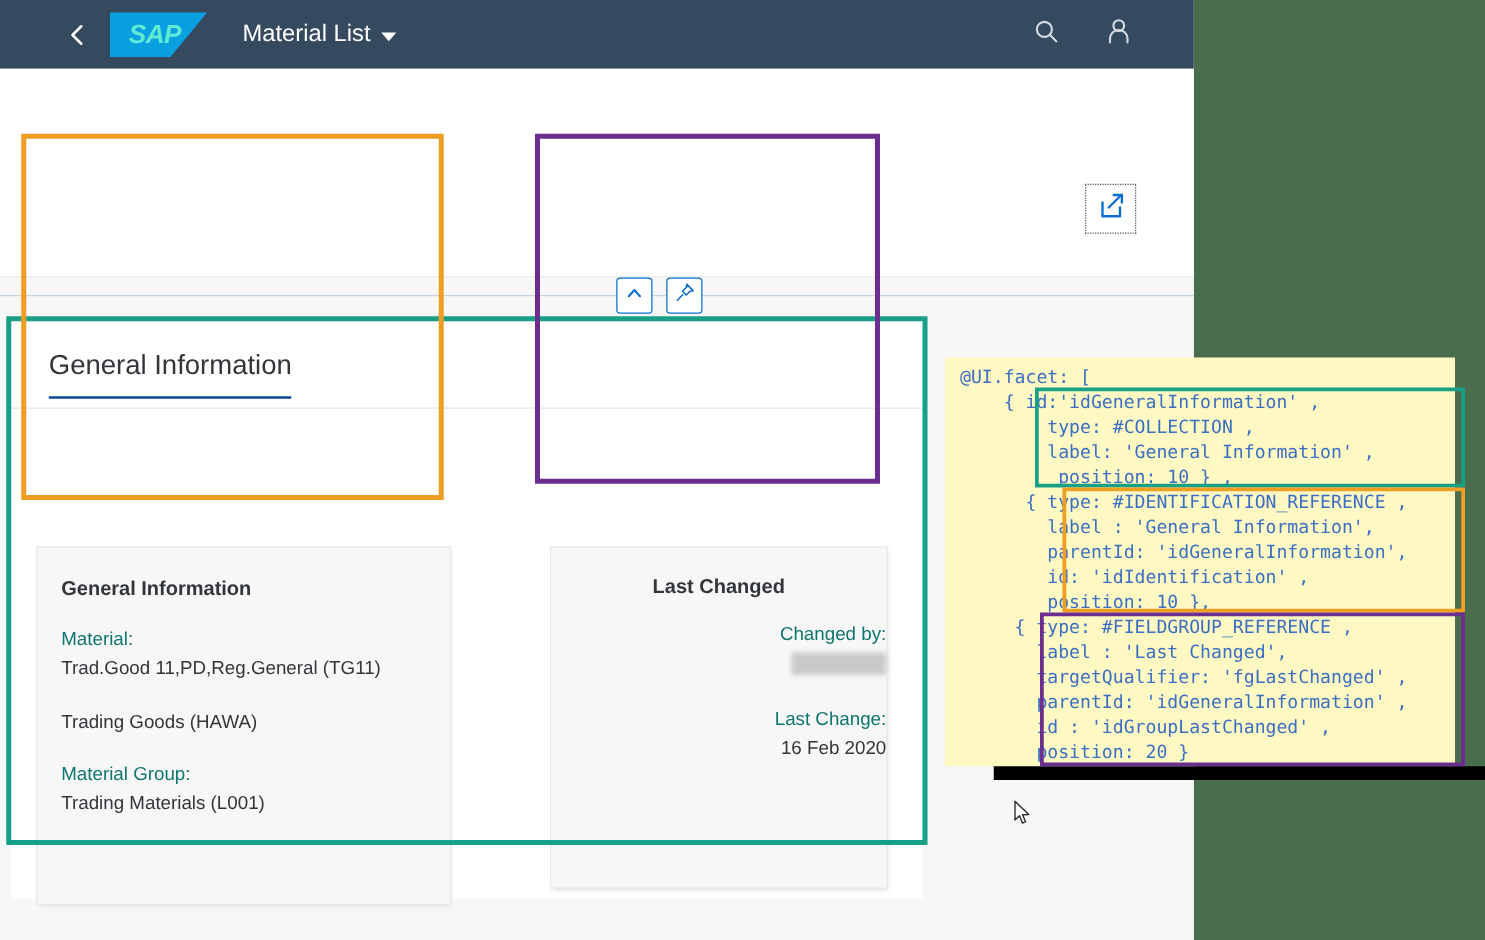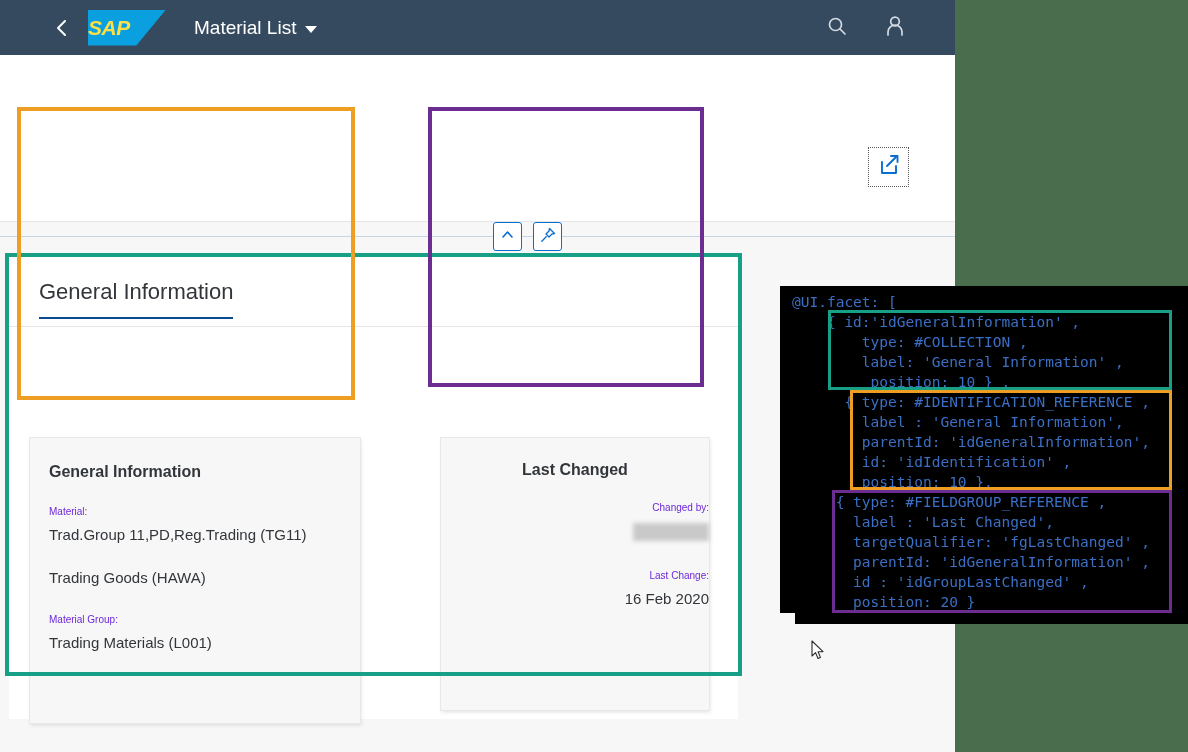--- a/index.html
+++ b/index.html
@@ -33,23 +33,23 @@
     position: relative; width: 78px; height: 36px; margin-left: 4px;
     display: flex; align-items: center;
   }
   .sap-logo .shape {
     position: absolute; left: 0; top: 0; width: 78px; height: 36px;
     background: #0aa0e0;
     clip-path: polygon(0 0, 100% 0, 62% 100%, 0 100%);
   }
   .sap-logo .wordmark {
     position: relative; z-index: 2;
-    color: #fde047; font-weight: bold; font-size: 21px;
+    color: #5eead4; font-weight: bold; font-size: 21px;
     letter-spacing: -0.5px; font-style: italic;
-    padding-left: 0;
+    padding-left: 15px;
     font-family: "Liberation Sans", sans-serif;
   }
   .shell-title {
     margin-left: 28px; display:flex; align-items:center; gap:9px;
     cursor: pointer;
   }
   .shell-title .txt {
     color: #ffffff; font-size: 19px; font-weight: normal;
   }
   .shell-title .caret {
@@ -152,38 +152,38 @@
   }
 
   .sub-card-title {
     font-size: 16px; font-weight: bold; color: #32363a;
   }
   .sub-card.identification .sub-card-title { padding: 25px 0 0 19px; }
   .sub-card.lastchanged .sub-card-title { padding: 23px 0 0 0; text-align:center; }
 
   .field-group { padding: 20px 0 0 19px; }
   .field { margin-bottom: 19px; }
-  .field-label { font-size: 10px; color: #6d28d9; line-height: 22px; }
+  .field-label { font-size: 15px; color: #0f766e; line-height: 22px; }
   .field-value { font-size: 15px; color: #32363a; line-height: 24px; }
 
   .lastchanged .field-group { padding: 18px 0 0 0; text-align: right; }
   .lastchanged .field { margin-bottom: 22px; }
 
   .redacted {
     display: inline-block; width: 76px; height: 18px;
     background: #c9c9c9; border-radius: 1px;
     filter: blur(2px);
     vertical-align: middle;
   }
 
   
   .code-panel {
-    position: absolute; left: 780px; top: 286px;
+    position: absolute; left: 756px; top: 286px;
     width: 408px; height: 327px;
-    background: #000000;
+    background: #fef9c3;
     z-index: 20;
   }
   .code-block {
     font-family: "DejaVu Sans Mono", "Liberation Mono", monospace;
     font-size: 14.5px; line-height: 20px;
     color: #3a6fc4;
     white-space: pre;
     padding: 6px 0 0 12px;
   }
   .code-shadow-bar {
@@ -281,21 +281,21 @@
       <span class="section-title">General Information</span>
     </div>
 
     <div class="cards-row">
 
       <div class="sub-card identification">
         <div class="sub-card-title">General Information</div>
         <div class="field-group">
           <div class="field">
             <div class="field-label">Material:</div>
-            <div class="field-value">Trad.Group 11,PD,Reg.Trading (TG11)</div>
+            <div class="field-value">Trad.Good 11,PD,Reg.General (TG11)</div>
           </div>
           <div class="field">
             <div class="field-value">Trading Goods (HAWA)</div>
           </div>
           <div class="field">
             <div class="field-label">Material Group:</div>
             <div class="field-value">Trading Materials (L001)</div>
           </div>
         </div>
       </div>

